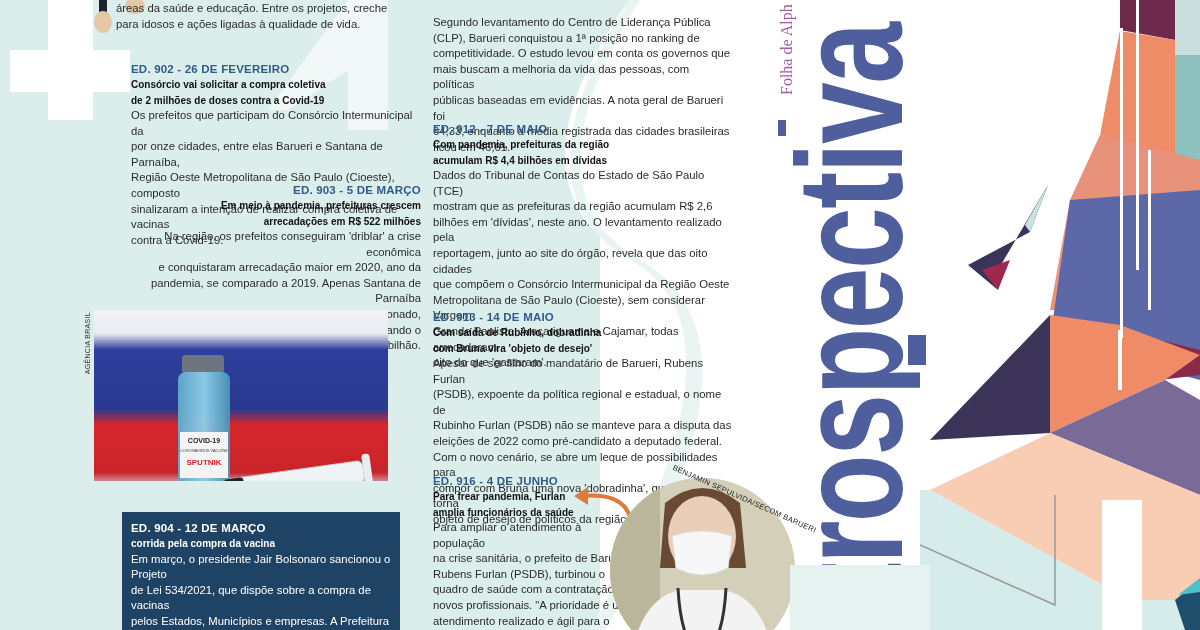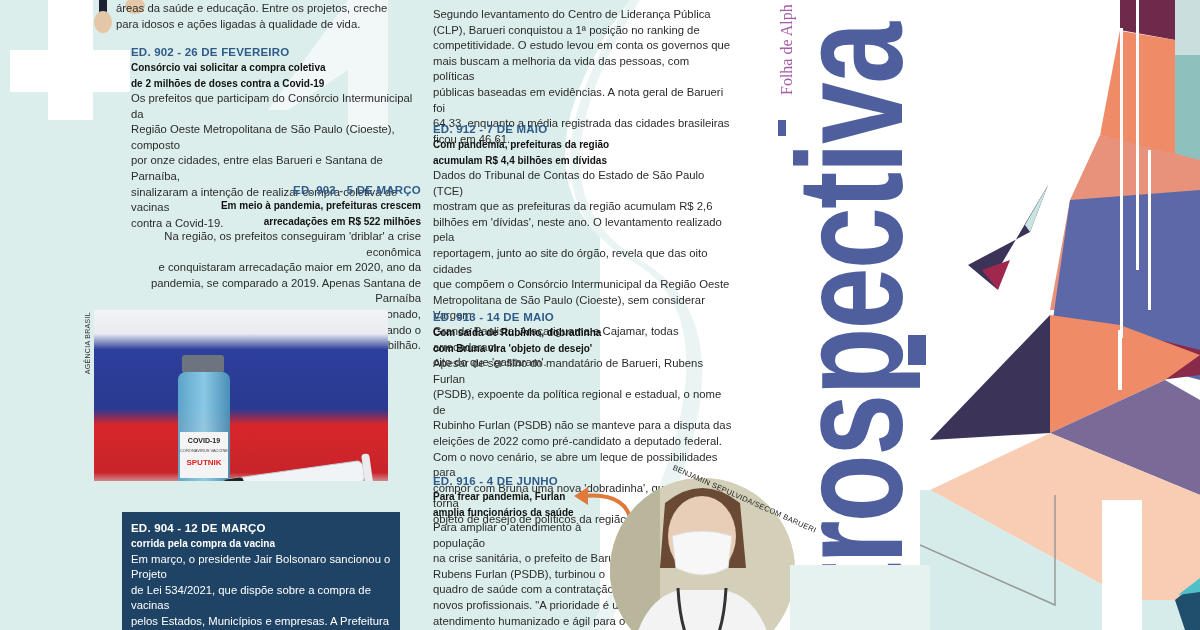--- a/index.html
+++ b/index.html
@@ -43,27 +43,27 @@
   <rect x="6" y="0" width="8" height="14" fill="#1c2233"></rect>
   <ellipse cx="10" cy="22" rx="9" ry="11" fill="#e3c7a6"></ellipse>
   <ellipse cx="42" cy="6" rx="10" ry="8" fill="#e3c7a6"></ellipse>
 </svg>
 
 <div class="article" style="left:116px;top:1px;width:290px;">
   <div class="body">áreas da saúde e educação. Entre os projetos, creche</div>
   <div class="body">para idosos e ações ligadas à qualidade de vida.</div>
 </div>
 
-<div class="article" style="left:131px;top:45px;width:290px;">
+<div class="article" style="left:131px;top:62px;width:290px;">
   <div class="ed">ED. 902 - 26 DE FEVEREIRO</div>
   <div class="hl">Consórcio vai solicitar a compra coletiva</div>
   <div class="hl">de 2 milhões de doses contra a Covid-19</div>
   <div class="body">Os prefeitos que participam do Consórcio Intermunicipal da</div>
+  <div class="body">por onze cidades, entre elas Barueri e Santana de Parnaíba,</div>
   <div class="body">Região Oeste Metropolitana de São Paulo (Cioeste), composto</div>
-  <div class="body">por onze cidades, entre elas Barueri e Santana de Parnaíba,</div>
   <div class="body">sinalizaram a intenção de realizar compra coletiva de vacinas</div>
   <div class="body">contra a Covid-19.</div>
 </div>
 
 <div class="article" style="left:131px;top:183px;width:290px;text-align:right;">
   <div class="ed">ED. 903 - 5 DE MARÇO</div>
   <div class="hl">Em meio à pandemia, prefeituras crescem</div>
   <div class="hl">arrecadações em R$ 522 milhões</div>
   <div class="body">Na região, os prefeitos conseguiram 'driblar' a crise econômica</div>
   <div class="body">e conquistaram arrecadação maior em 2020, ano da</div>
@@ -112,21 +112,21 @@
 <div class="dark-box"></div>
 <div class="article dark-box-text" style="left:131px;top:521px;width:270px;">
   <div class="ed" style="color:#fff">ED. 904 - 12 DE MARÇO</div>
   <div class="hl" style="color:#fff">corrida pela compra da vacina</div>
   <div class="body" style="color:#fff">Em março, o presidente Jair Bolsonaro sancionou o Projeto</div>
   <div class="body" style="color:#fff">de Lei 534/2021, que dispõe sobre a compra de vacinas</div>
   <div class="body" style="color:#fff">pelos Estados, Municípios e empresas. A Prefeitura de</div>
 
 </div>
 
-<div class="article" style="left:433px;top:7px;width:300px;">
+<div class="article" style="left:433px;top:15px;width:300px;">
   <div class="body">Segundo levantamento do Centro de Liderança Pública</div>
   <div class="body">(CLP), Barueri conquistou a 1ª posição no ranking de</div>
   <div class="body">competitividade. O estudo levou em conta os governos que</div>
   <div class="body">mais buscam a melhoria da vida das pessoas, com políticas</div>
   <div class="body">públicas baseadas em evidências. A nota geral de Barueri foi</div>
   <div class="body">64,33, enquanto a média registrada das cidades brasileiras</div>
   <div class="body">ficou em 46,61.</div>
 </div>
 
 <div class="article" style="left:433px;top:122px;width:300px;">
@@ -158,21 +158,21 @@
 
 <div class="article" style="left:433px;top:474px;width:200px;">
   <div class="ed">ED. 916 - 4 DE JUNHO</div>
   <div class="hl">Para frear pandemia, Furlan</div>
   <div class="hl">amplia funcionários da saúde</div>
   <div class="body">Para ampliar o atendimento à população</div>
   <div class="body">na crise sanitária, o prefeito de Barueri,</div>
   <div class="body">Rubens Furlan (PSDB), turbinou o</div>
   <div class="body">quadro de saúde com a contratação de</div>
   <div class="body">novos profissionais. "A prioridade é um</div>
-  <div class="body">atendimento humanizado e ágil para o</div>
+  <div class="body">atendimento realizado e ágil para o</div>
   <div class="body">munícipe", ressalta o gestor.</div>
 </div>
 
 <svg class="arrow" width="70" height="50" viewBox="0 0 70 50">
   <path d="M62 46 Q60 10 14 14" fill="none" stroke="#e07a3a" stroke-width="4" stroke-linecap="round"></path>
   <polygon points="4,14 18,5 18,23" fill="#e07a3a"></polygon>
 </svg>
 
 <div class="circle-photo">
   <svg width="185" height="185" viewBox="0 0 185 185">

